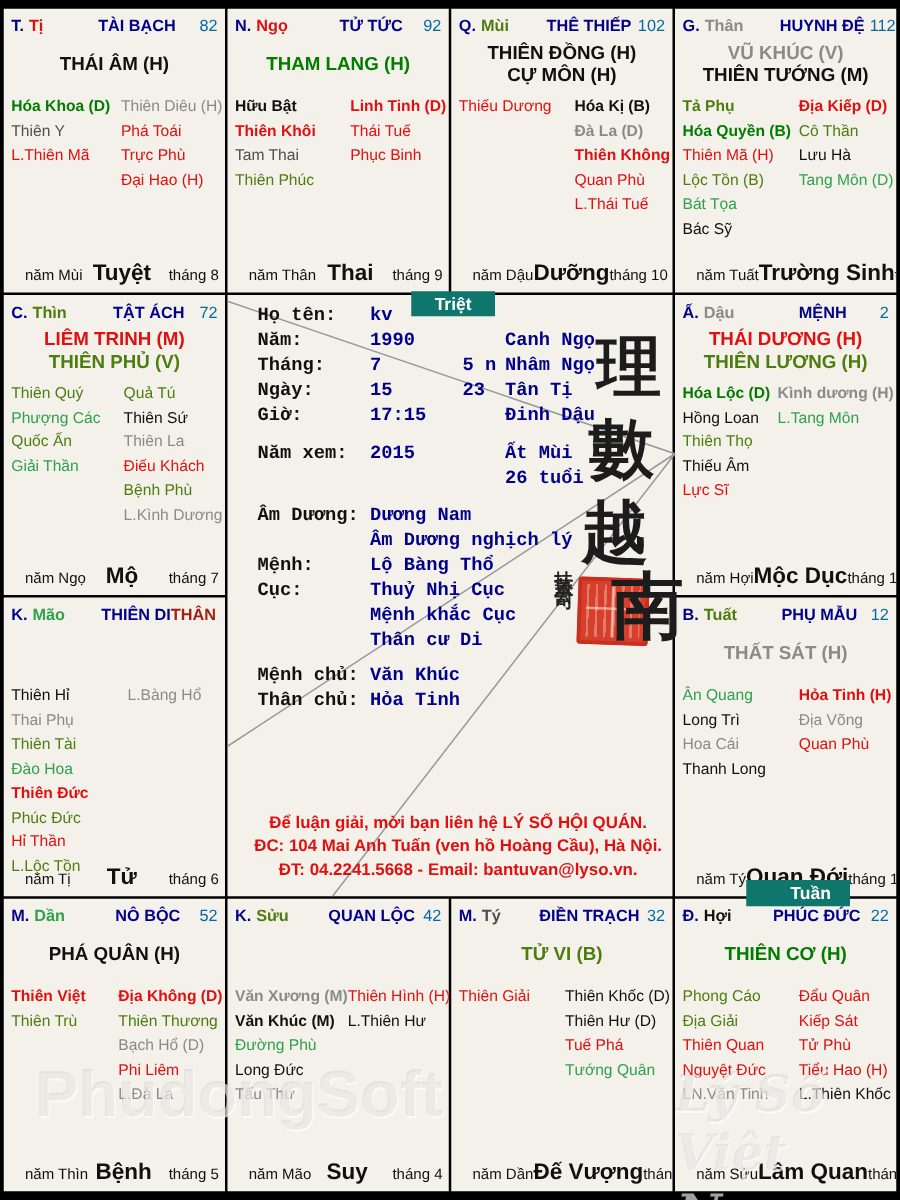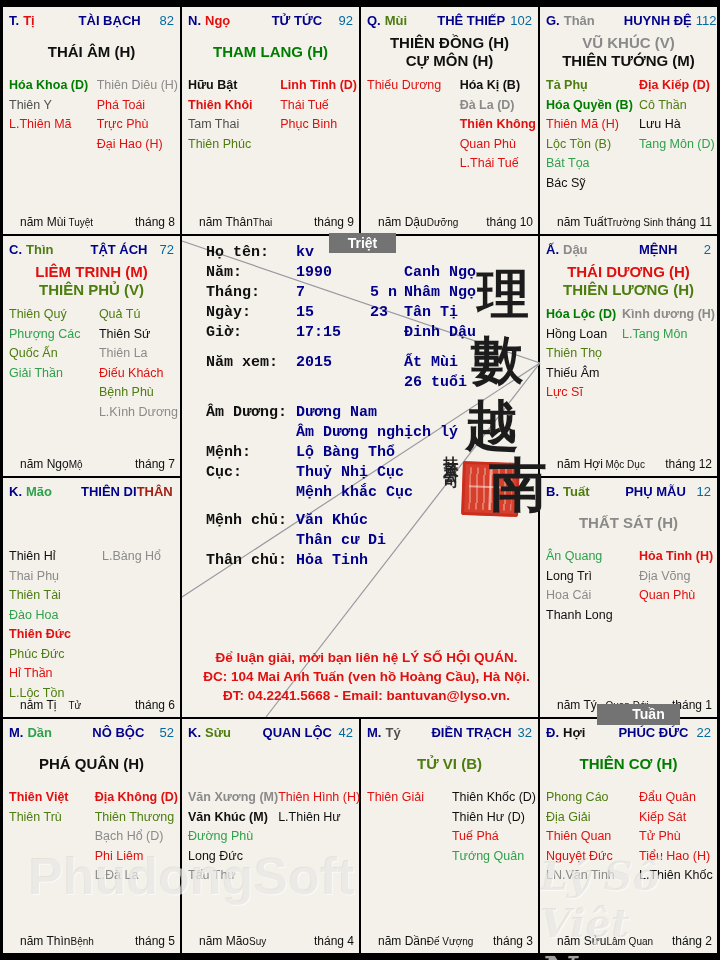--- a/index.html
+++ b/index.html
@@ -25,39 +25,39 @@
   .hdr-extra{font-weight:bold;margin-right:5px}
   .hdr-num{font-weight:normal;color:#0369a1;margin-left:4px}
   .main{height:44px;margin-top:2px;display:flex;flex-direction:column;justify-content:center;
         text-align:center;font-size:15px;line-height:18px;white-space:nowrap;}
   .cols{display:flex;padding:2px 2px 0 6px;font-size:12.5px;line-height:19.5px;}
   .col-l{width:93px}.col-r{flex:1}
   .star{display:block;white-space:nowrap;}
   .ftr{position:absolute;left:12px;right:0;bottom:5px;display:flex;align-items:baseline;
        padding:0 5px;font-size:12px;color:#101010;white-space:nowrap;}
   .ftr-nam{flex:1;text-align:left}
-  .ftr-van{flex:1.2;text-align:left;font-weight:normal;font-size:10px}
+  .ftr-van{flex:1.2;text-align:center;font-weight:bold;font-size:18px}
   .ftr-thang{flex:1;text-align:right}
 
   
   .info{position:absolute;left:24px;top:8px;font-size:15px;font-weight:bold;z-index:3;font-family:Liberation Mono, monospace;}
   .irow{display:flex;height:20px;align-items:baseline;white-space:nowrap;}
   .irow.g{margin-top:10px}
   .irow.g2{margin-top:8px}
   .irow .lab{width:90px;color:#101010}
   .irow .v1{width:74px;color:#00008B}
   .irow .v2{width:34px;color:#00008B}
   .irow .v3{color:#00008B}
   .irow .wv{color:#00008B}
   .contact{position:absolute;left:12px;top:412px;width:345px;text-align:center;
            color:#e01010;font-weight:bold;font-size:13.5px;line-height:19px;z-index:3;white-space:nowrap;}
 
   
   .lines{position:absolute;left:0;top:0;z-index:2;pointer-events:none;}
-  .tag{position:absolute;background:#737373;color:#fff;font-weight:bold;font-size:14px;
+  .tag{position:absolute;background:#0f766e;color:#fff;font-weight:bold;font-size:14px;
        text-align:center;line-height:20px;z-index:6;}
   .tag-triet{left:329px;top:233px;width:67px;height:20px;}
   .tag-tuan{left:597px;top:704px;width:63px;height:21px;padding-left:20px;}
   .wm{position:absolute;z-index:2;font-weight:bold;color:rgba(110,100,85,0.10);
       text-shadow:1px 1px 0 rgba(255,255,255,0.65);pointer-events:none;}
   .wm1{left:28px;top:846px;font-size:52px;}
   .wm2{left:540px;top:852px;font-size:40px;font-style:italic;font-family:"DejaVu Serif",serif;}
   .seal{position:absolute;left:462px;top:462px;width:57px;height:54px;z-index:4;
         background:#d3321e;opacity:.93;border-radius:3px;transform:rotate(2deg);
         box-shadow:inset 0 0 0 3px #c8200f;}
@@ -287,27 +287,27 @@
             <span class="wv">Lộ Bàng Thổ</span>
           </div>
           <div class="irow">
             <span class="lab">Cục:</span>
             <span class="wv">Thuỷ Nhị Cục</span>
           </div>
           <div class="irow">
             <span class="lab"></span>
             <span class="wv">Mệnh khắc Cục</span>
           </div>
+          <div class="irow">
+            <span class="lab"></span>
+            <span class="wv">Thân cư Di</span>
+          </div>
           <div class="irow g2">
             <span class="lab">Mệnh chủ:</span>
             <span class="wv">Văn Khúc</span>
-          </div>
-          <div class="irow">
-            <span class="lab"></span>
-            <span class="wv">Thân cư Di</span>
           </div>
           <div class="irow">
             <span class="lab">Thân chủ:</span>
             <span class="wv">Hỏa Tinh</span>
           </div>
         </div>
       <div class="contact">
         <div>Để luận giải, mời bạn liên hệ LÝ SỐ HỘI QUÁN.</div>
         <div>ĐC: 104 Mai Anh Tuấn (ven hồ Hoàng Cầu), Hà Nội.</div>
         <div>ĐT: 04.2241.5668 - Email: bantuvan@lyso.vn.</div>

